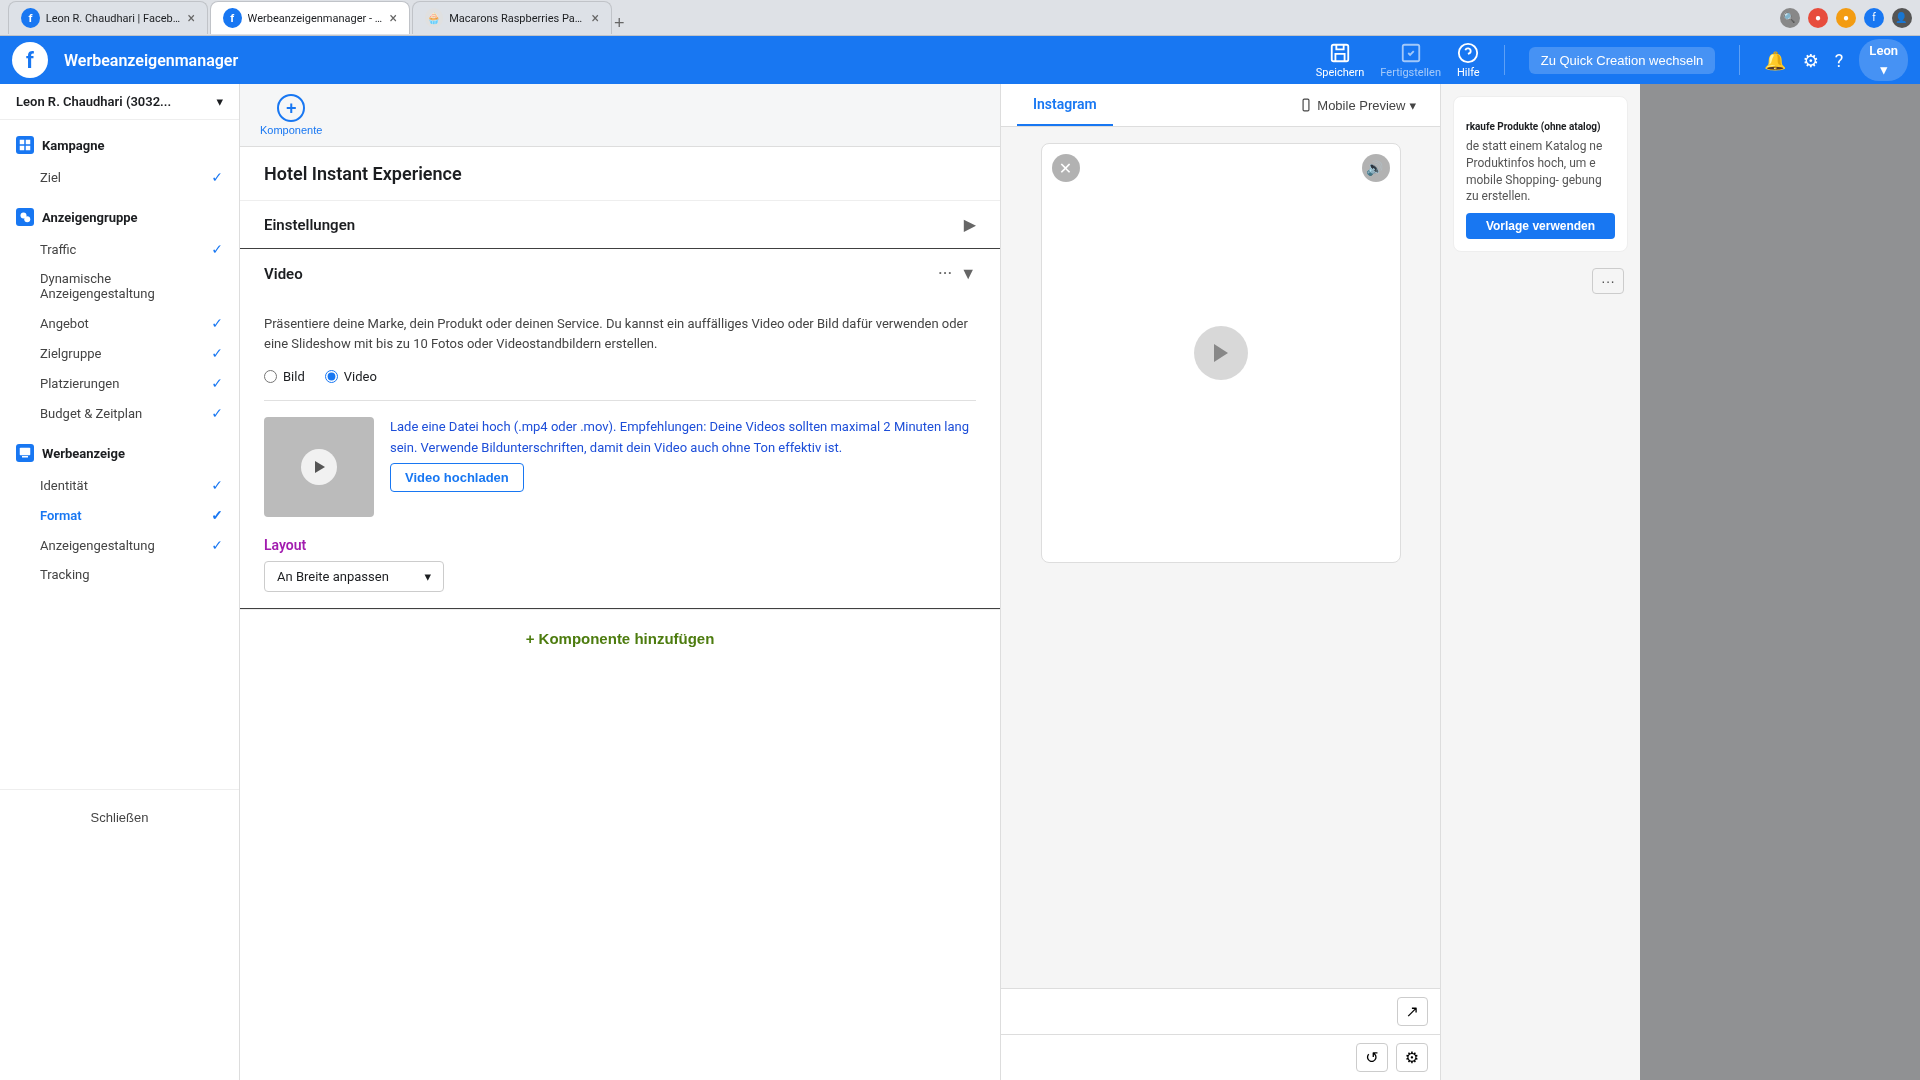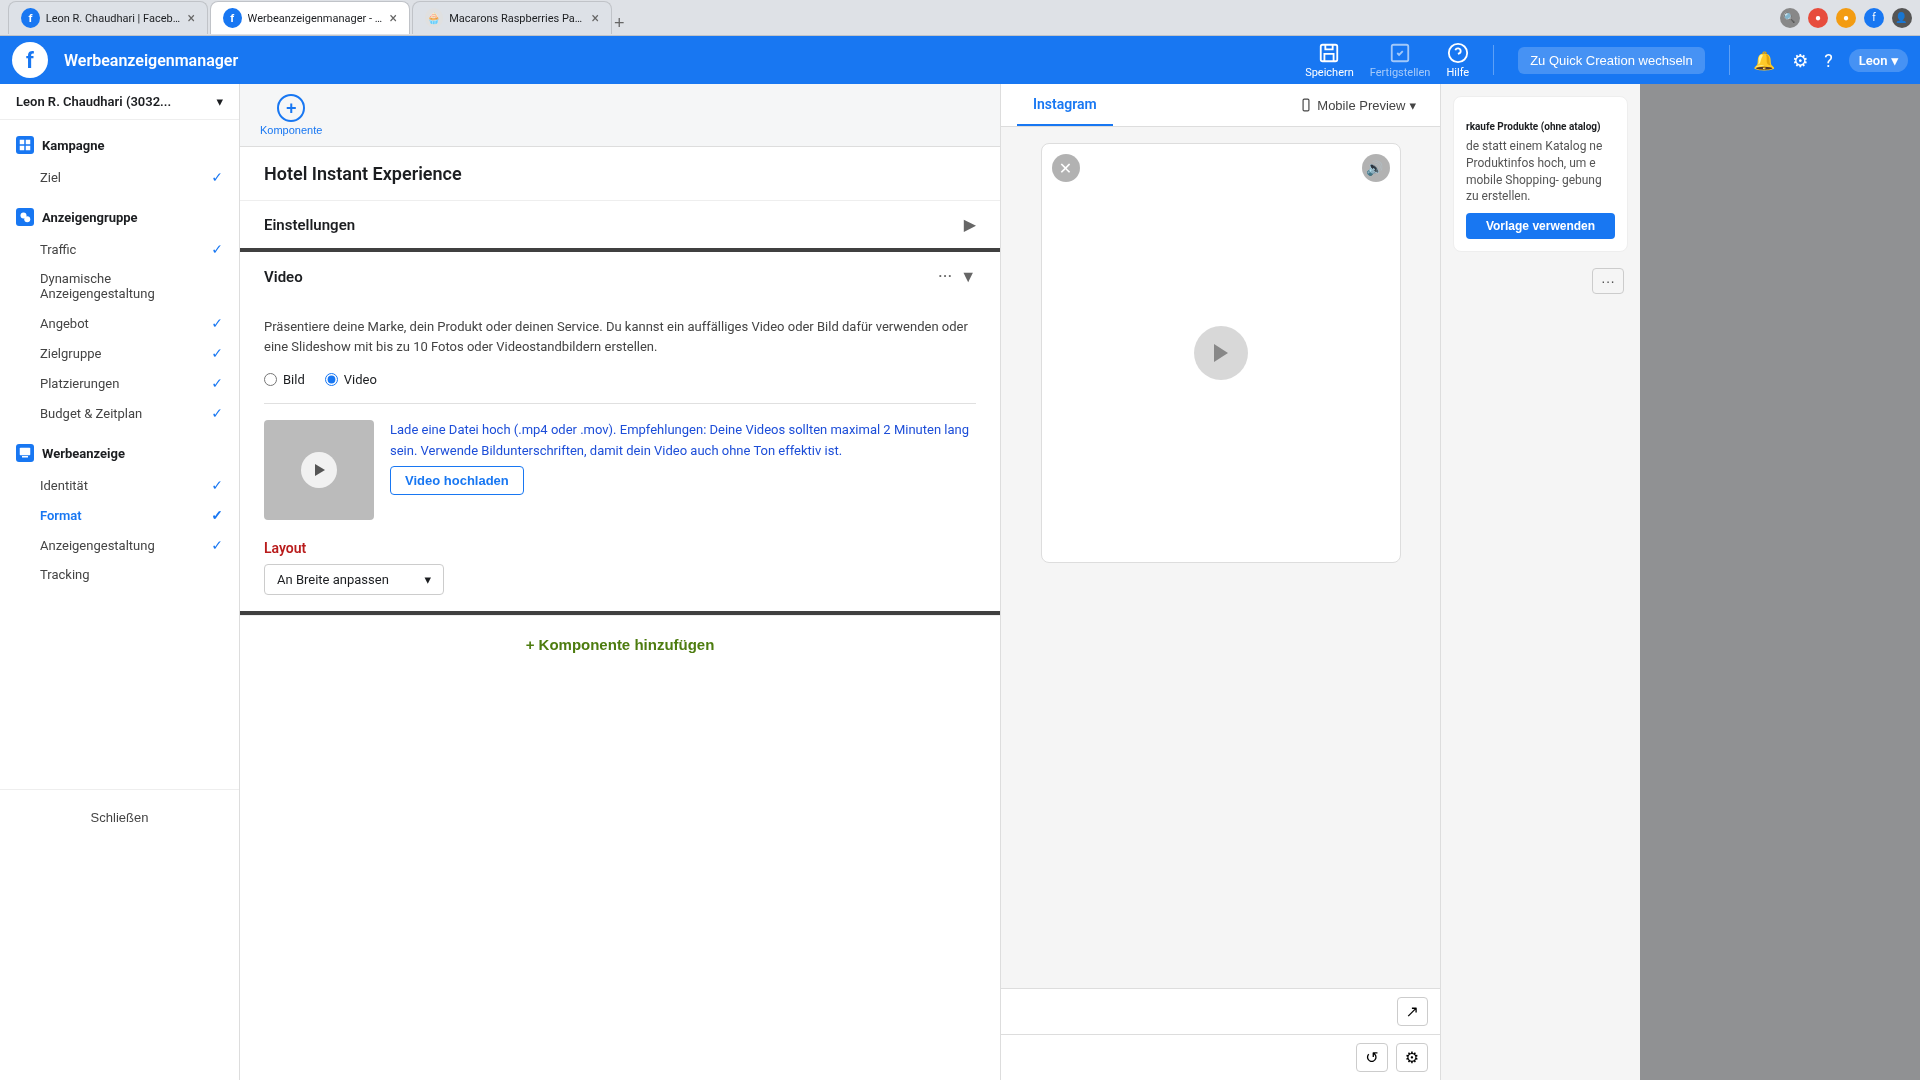--- a/index.html
+++ b/index.html
@@ -19,21 +19,21 @@
 
     
     .app { display: flex; flex-direction: column; height: calc(1080px - 36px); }
 
     
     .top-nav { background: #1877f2; color: white; height: 48px; display: flex; align-items: center; padding: 0 12px; gap: 16px; flex-shrink: 0; }
     .fb-logo { width: 36px; height: 36px; background: white; border-radius: 50%; display: flex; align-items: center; justify-content: center; font-size: 22px; font-weight: bold; color: #1877f2; flex-shrink: 0; }
     .nav-app-name { font-size: 16px; font-weight: 600; color: white; }
     .nav-spacer { flex: 1; }
     .nav-btn { background: rgba(255,255,255,0.2); border: none; color: white; border-radius: 6px; padding: 6px 14px; cursor: pointer; font-size: 13px; display: flex; align-items: center; gap: 6px; }
-    .nav-user { background: rgba(255,255,255,0.2); border-radius: 20px; padding: 4px 10px; color: white; font-size: 13px; font-weight: 600; display: flex; align-items: center; gap: 4px; cursor: pointer; }
+    .nav-user { background: rgba(255,255,255,0.2); border-radius: 20px; padding: 4px 10px; color: white; font-size: 13px; font-weight: 600; display: flex; align-items: center; gap: 4px; cursor: pointer; flex-direction: column; }
 
     
     .content { display: flex; flex: 1; overflow: hidden; }
 
     
     .sidebar { width: 240px; background: white; border-right: 1px solid #ddd; overflow-y: auto; flex-shrink: 0; padding-bottom: 20px; }
     .account-selector { display: flex; align-items: center; gap: 8px; padding: 10px 16px; border-bottom: 1px solid #eee; cursor: pointer; }
     .sidebar-group { margin-top: 8px; }
     .sidebar-group-header { display: flex; align-items: center; gap: 8px; padding: 8px 16px; font-weight: 700; font-size: 13px; color: #1c1e21; cursor: pointer; }
     .sidebar-item { display: flex; align-items: center; gap: 8px; padding: 7px 16px 7px 40px; font-size: 13px; color: #444; cursor: pointer; position: relative; }
@@ -44,21 +44,21 @@
     
     .main-panel { flex: 1; display: flex; overflow: hidden; background: rgba(0,0,0,0.4); }
     .modal-content { background: white; flex: 1; max-width: 760px; display: flex; flex-direction: column; overflow: hidden; }
     .modal-header { padding: 16px 24px; border-bottom: 1px solid #eee; }
     .modal-title { font-size: 18px; font-weight: 600; color: #1c1e21; }
 
     
     .form-area { flex: 1; overflow-y: auto; padding: 0; }
 
     
-    .form-section { border-bottom: 4px solid #404040; }
+    .form-section { border-bottom: 1px solid #404040; }
     .form-section-header { display: flex; align-items: center; padding: 14px 24px; cursor: pointer; }
     .form-section-title { font-size: 15px; font-weight: 600; flex: 1; }
     .section-arrow { color: #666; font-size: 16px; }
     .section-more { color: #666; font-size: 18px; margin-right: 8px; cursor: pointer; }
 
     
     .section-body { padding: 16px 24px; }
     .section-desc { font-size: 13px; color: #444; line-height: 1.5; margin-bottom: 16px; }
 
     
@@ -68,21 +68,21 @@
 
     
     .upload-area { display: flex; gap: 16px; margin-bottom: 20px; }
     .upload-thumb { width: 110px; height: 100px; background: #bbb; border-radius: 4px; display: flex; align-items: center; justify-content: center; flex-shrink: 0; }
     .play-icon { width: 36px; height: 36px; background: rgba(255,255,255,0.8); border-radius: 50%; display: flex; align-items: center; justify-content: center; }
     .upload-info { flex: 1; }
     .upload-text { font-size: 13px; color: #1d4ed8; line-height: 1.6; margin-bottom: 4px; }
     .upload-btn { border: 1px solid #1877f2; color: #1877f2; background: white; border-radius: 4px; padding: 6px 14px; font-size: 13px; cursor: pointer; font-weight: 600; }
 
     
-    .layout-label { font-size: 14px; font-weight: 600; margin-bottom: 8px; color: #b91c1c; }
+    .layout-label { font-size: 14px; font-weight: 600; margin-bottom: 8px; color: #a21caf; }
     .layout-select { display: flex; align-items: center; border: 1px solid #ccc; border-radius: 4px; padding: 7px 12px; background: white; cursor: pointer; font-size: 13px; width: 180px; justify-content: space-between; text-align: center; }
 
     
     .add-component-btn { display: block; width: 100%; text-align: center; padding: 20px; color: #4d7c0f; font-size: 15px; font-weight: 600; background: white; border: none; cursor: pointer; border-top: 1px solid #eee; }
 
     
     .preview-panel { width: 440px; background: #f5f5f5; display: flex; flex-direction: column; flex-shrink: 0; border-left: 1px solid #ddd; }
     .preview-header { background: white; border-bottom: 1px solid #ddd; padding: 0 16px; display: flex; align-items: center; gap: 0; }
     .preview-tab { padding: 12px 16px; font-size: 14px; font-weight: 600; border-bottom: 2px solid #1877f2; color: #1877f2; cursor: pointer; }
     .preview-controls { margin-left: auto; display: flex; align-items: center; gap: 8px; }

